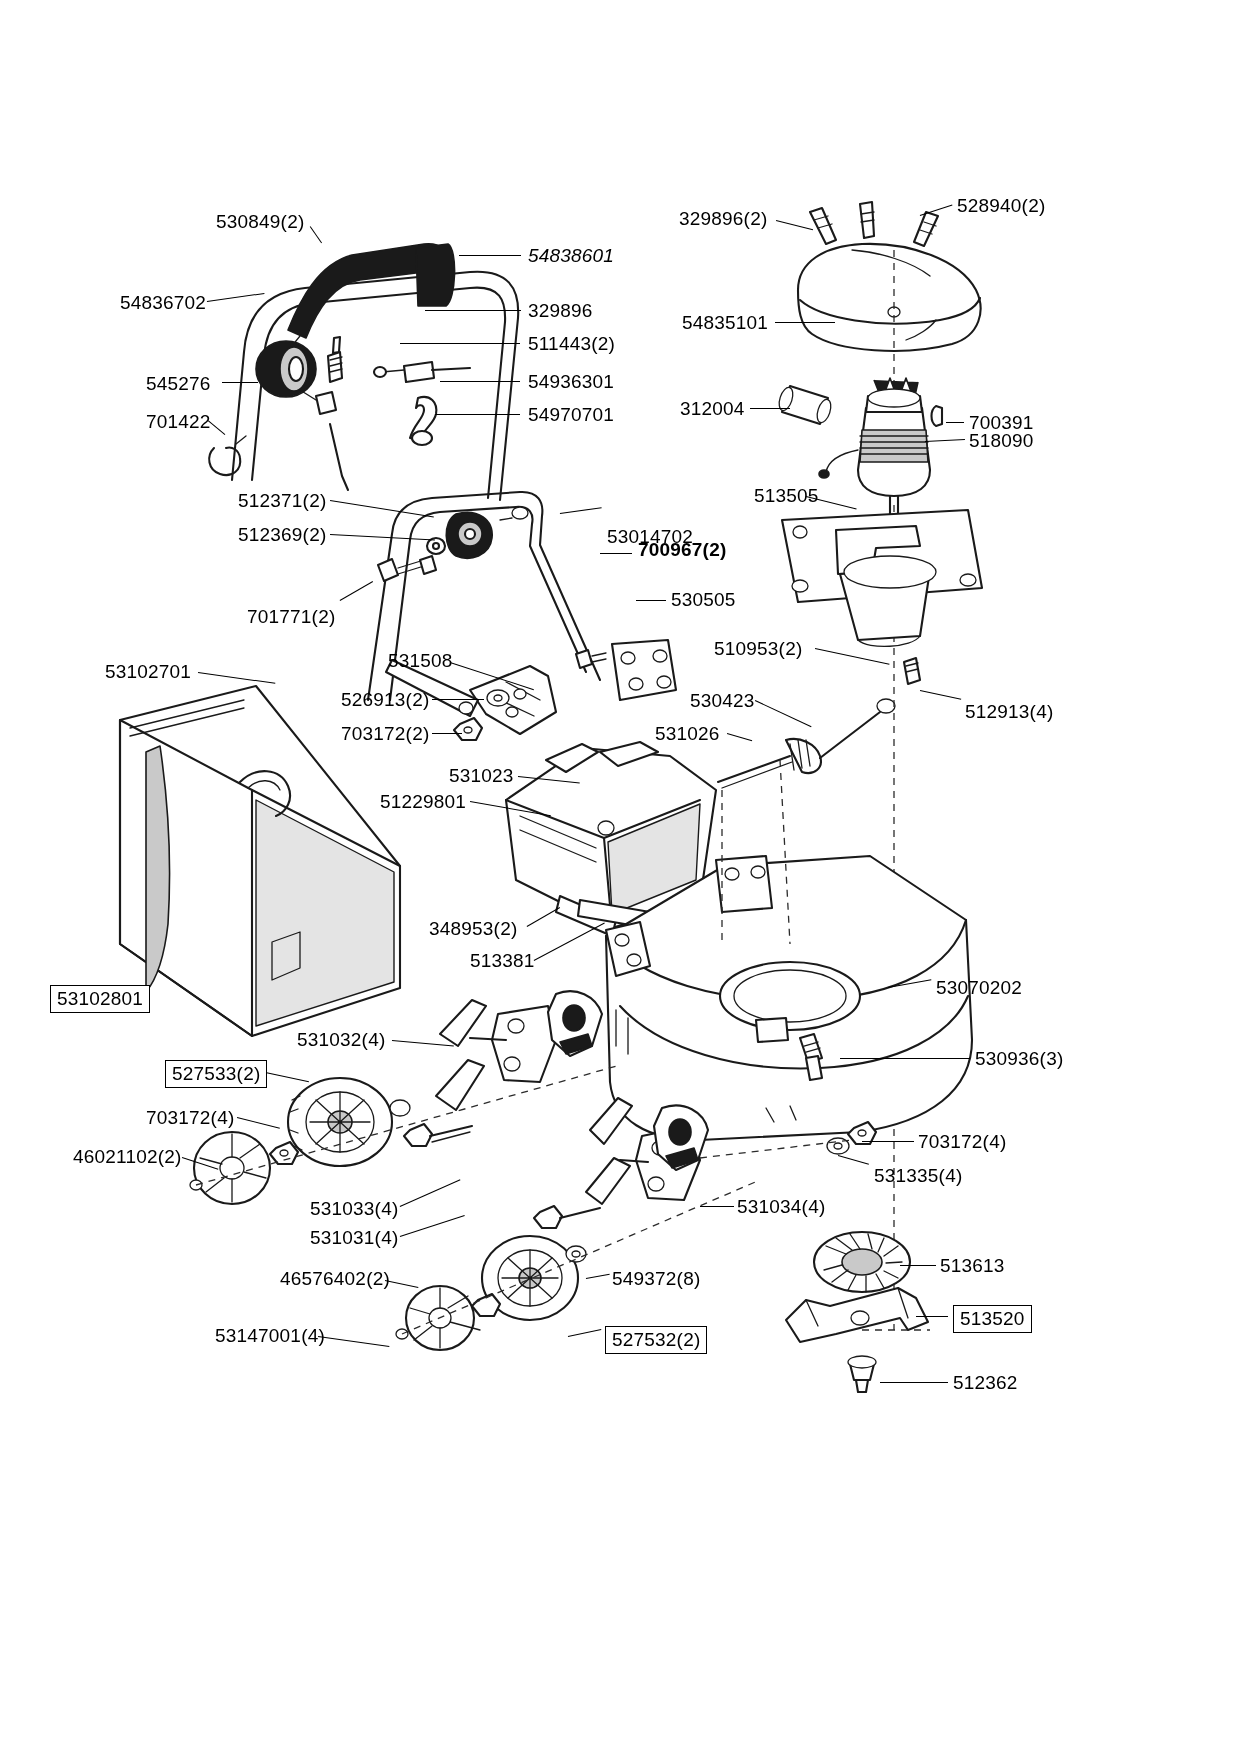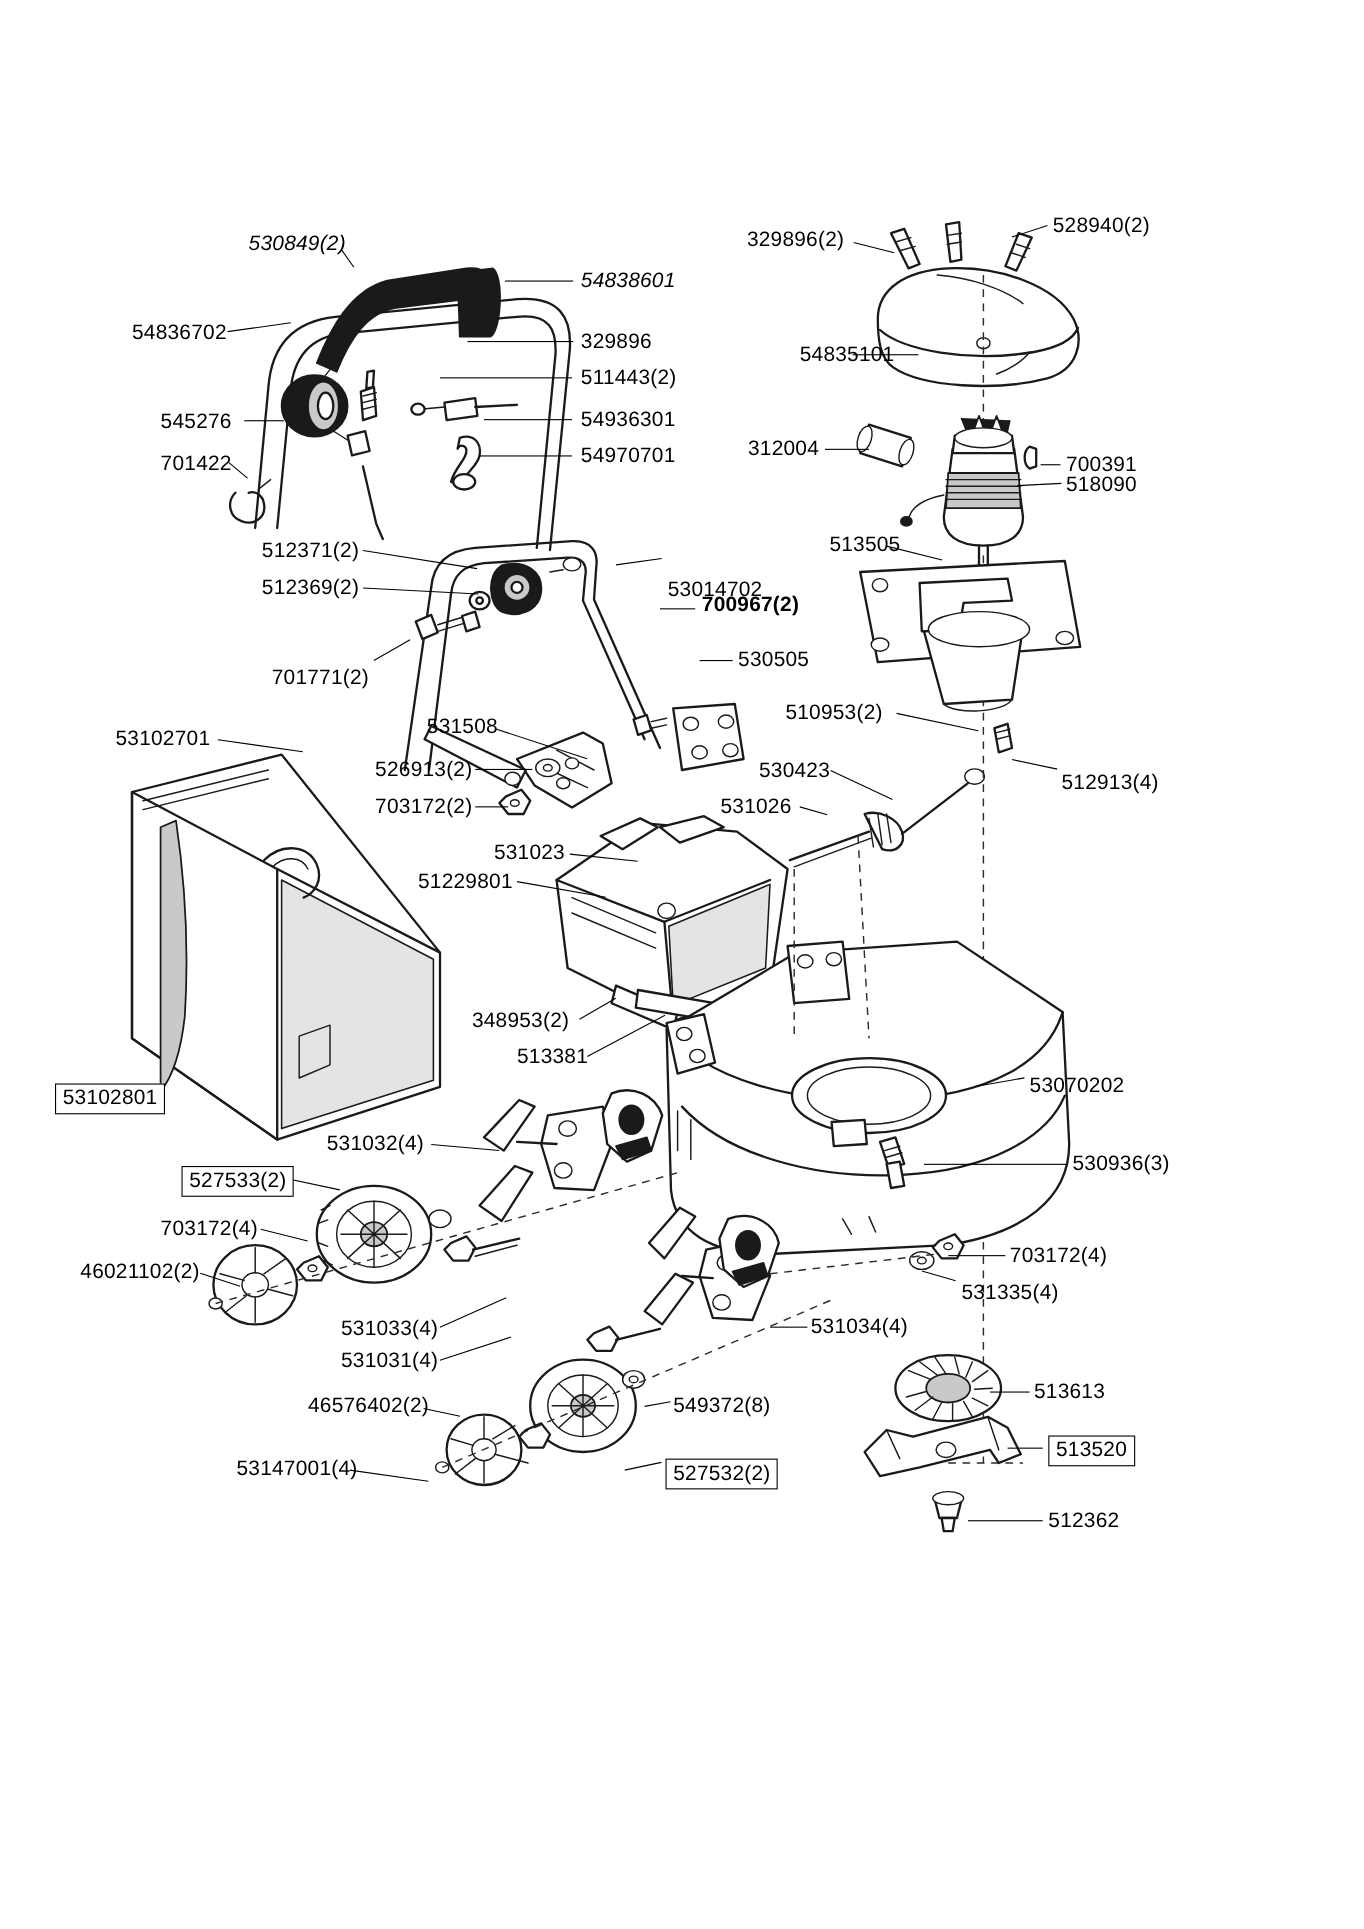--- a/index.html
+++ b/index.html
@@ -435,21 +435,21 @@
   <div class="lead" style="left:815px; top:648px; width:76px; transform:rotate(12deg);"></div>
   <div class="lead" style="left:920px; top:690px; width:42px; transform:rotate(12deg);"></div>
   <div class="lead" style="left:888px; top:987px; width:44px; transform:rotate(-10deg);"></div>
   <div class="lead" style="left:840px; top:1058px; width:130px;"></div>
   <div class="lead" style="left:862px; top:1141px; width:52px;"></div>
   <div class="lead" style="left:838px; top:1155px; width:32px; transform:rotate(16deg);"></div>
   <div class="lead" style="left:900px; top:1265px; width:36px;"></div>
   <div class="lead" style="left:916px; top:1316px; width:32px;"></div>
   <div class="lead" style="left:880px; top:1382px; width:68px;"></div>
 
-  <div class="lbl" style="left:226px; top:211px;font-style:italic;">530849(2)</div>
+  <div class="lbl" style="left:216px; top:211px;">530849(2)</div>
   <div class="lbl" style="left:528px; top:245px;font-style:italic;">54838601</div>
   <div class="lbl" style="left:120px; top:292px;">54836702</div>
   <div class="lbl" style="left:528px; top:300px;">329896</div>
   <div class="lbl" style="left:528px; top:333px;">511443(2)</div>
   <div class="lbl" style="left:146px; top:373px;">545276</div>
   <div class="lbl" style="left:528px; top:371px;">54936301</div>
   <div class="lbl" style="left:528px; top:404px;">54970701</div>
   <div class="lbl" style="left:146px; top:411px;">701422</div>
   <div class="lbl" style="left:238px; top:490px;">512371(2)</div>
   <div class="lbl" style="left:607px; top:526px;">53014702</div>
@@ -474,21 +474,21 @@
   <div class="lbl" style="left:73px; top:1146px;">46021102(2)</div>
   <div class="lbl" style="left:310px; top:1198px;">531033(4)</div>
   <div class="lbl" style="left:310px; top:1227px;">531031(4)</div>
   <div class="lbl" style="left:280px; top:1268px;">46576402(2)</div>
   <div class="lbl" style="left:612px; top:1268px;">549372(8)</div>
   <div class="lbl" style="left:737px; top:1196px;">531034(4)</div>
   <div class="lbl" style="left:215px; top:1325px;">53147001(4)</div>
   <div class="lbl boxed" style="left:605px; top:1326px;">527532(2)</div>
   <div class="lbl" style="left:679px; top:208px;">329896(2)</div>
   <div class="lbl" style="left:957px; top:195px;">528940(2)</div>
-  <div class="lbl" style="left:682px; top:312px;margin-left:45px;">54835101</div>
+  <div class="lbl" style="left:682px; top:312px;">54835101</div>
   <div class="lbl" style="left:680px; top:398px;">312004</div>
   <div class="lbl" style="left:969px; top:430px;">518090</div>
   <div class="lbl" style="left:754px; top:485px;">513505</div>
   <div class="lbl" style="left:969px; top:412px;">700391</div>
   <div class="lbl" style="left:714px; top:638px;">510953(2)</div>
   <div class="lbl" style="left:965px; top:701px;">512913(4)</div>
   <div class="lbl" style="left:936px; top:977px;">53070202</div>
   <div class="lbl" style="left:975px; top:1048px;">530936(3)</div>
   <div class="lbl" style="left:918px; top:1131px;">703172(4)</div>
   <div class="lbl" style="left:874px; top:1165px;">531335(4)</div>

